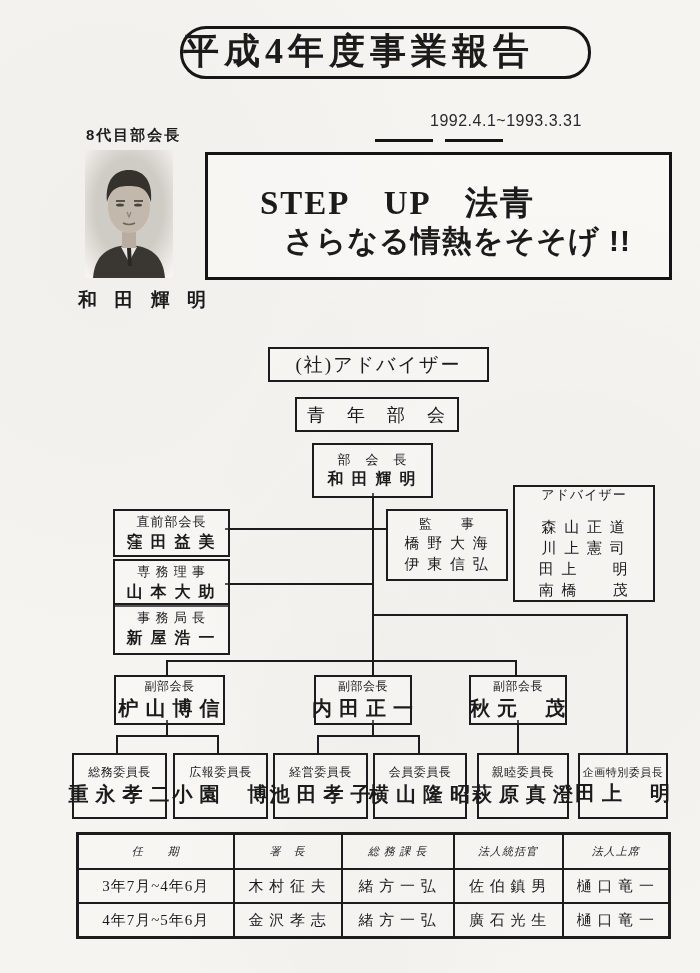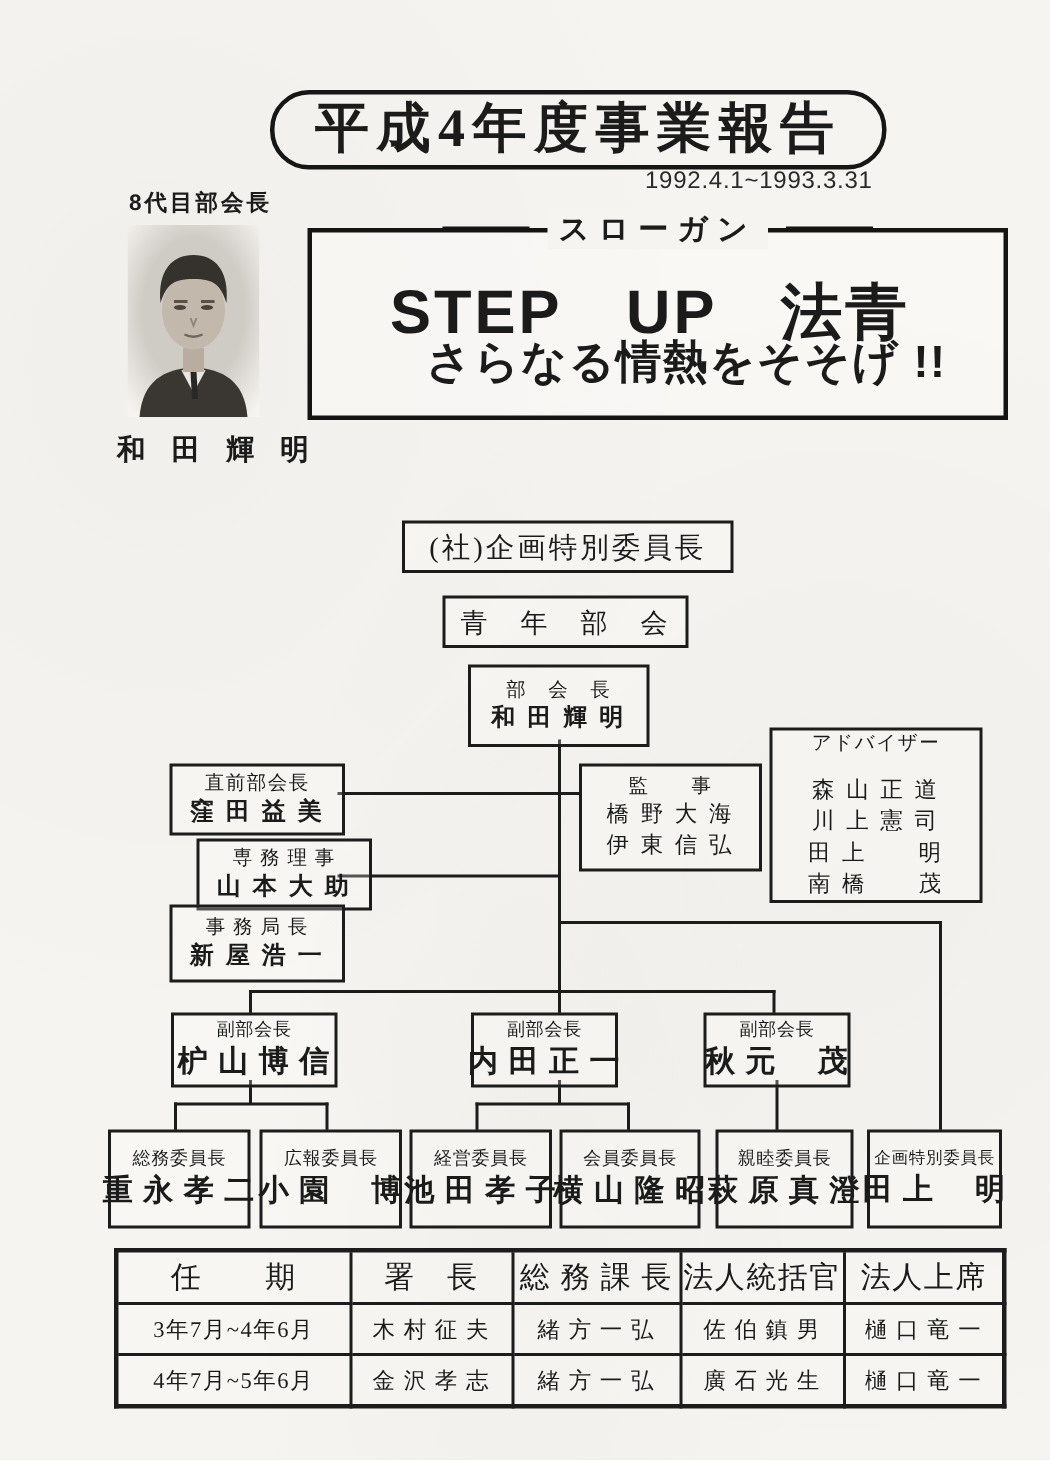--- a/index.html
+++ b/index.html
@@ -13,23 +13,22 @@
       radial-gradient(ellipse at 50% 90%, rgba(0,0,0,0.015), transparent 40%);
     overflow:hidden;
     color:#1b1b1b;
     font-family:"Liberation Serif", serif;
   }
   .abs{position:absolute;}
   
   .title-oval{
     left:180px;top:26px;width:405px;height:47px;
     border:3px solid #161616;border-radius:26px;
-    display:flex;align-items:center;justify-content:center;
+    display:flex;align-items:center;justify-content:flex-start;
     background:transparent;
-    margin-top:34px;
   }
   .title-oval .txt{
     font-size:36px;font-weight:bold;letter-spacing:5px;
     font-family:"Liberation Serif", serif;white-space:pre;
     transform:translateY(-1px);
   }
   .period{
     left:430px;top:84px;width:240px;text-align:left;
     font-family:Liberation Sans, sans-serif;font-size:16px;color:#2a2a2a;
     letter-spacing:0.5px;white-space:pre;margin-top:28px;
@@ -53,21 +52,21 @@
     position:absolute;left:0;top:-16px;width:100%;
     display:flex;justify-content:center;align-items:center;gap:12px;
   }
   .slogan-bar{width:58px;height:3px;background:#141414;}
   .slogan-label{
     font-family:"Liberation Sans", sans-serif;font-size:20px;font-weight:bold;
     letter-spacing:6px;background:#f6f4f0;padding:0 8px;white-space:pre;
   }
   .slogan-line1{
     position:absolute;left:52px;top:26px;
-    font-family:Liberation Sans, sans-serif;font-size:41px;font-weight:bold;
+    font-family:Liberation Serif, serif;font-size:33px;font-weight:bold;
     letter-spacing:2px;white-space:pre;
   }
   .slogan-line2{
     position:absolute;left:76px;top:66px;
     font-family:"Liberation Sans", sans-serif;font-size:30px;font-weight:bold;
     letter-spacing:1px;white-space:pre;
   }
   
   .obox{
     border:2px solid #1c1c1c;background:rgba(255,255,255,0.25);
@@ -86,21 +85,21 @@
   .names-col{line-height:21px;font-size:15px;letter-spacing:2px;white-space:pre;}
   
   .otable{
     left:76px;top:832px;width:592px;border-collapse:collapse;
     table-layout:fixed;background:rgba(255,255,255,0.2);
   }
   .otable td,.otable th{
     border:2px solid #1c1c1c;text-align:center;vertical-align:middle;
     font-weight:normal;white-space:pre;overflow:hidden;
   }
-  .otable th{height:31px;font-size:20px;letter-spacing:1px;}
+  .otable th{height:31px;font-size:11px;letter-spacing:1px;font-style:italic;}
   .otable td{height:30px;font-size:15px;letter-spacing:1px;}
   .otable{border:3px solid #1c1c1c;}
 </style>
 </head>
 <body>
 
 <div class="page">
 
   <div class="abs title-oval">
     <span class="txt">平成4年度事業報告</span>
@@ -134,28 +133,27 @@
       <rect x="49" y="50" width="9" height="2" fill="#5a5249"></rect>
       <path d="M42 62 L44 67 L46 62" fill="none" stroke="#8f867b" stroke-width="1.3"></path>
       <path d="M38 73 C42 75 46 75 50 73" fill="none" stroke="#6f665c" stroke-width="1.5"></path>
     </svg>
   </div>
   <div class="abs pres-name">和 田 輝 明</div>
 
   <div class="abs slogan-box">
     <div class="slogan-label-wrap">
       <div class="slogan-bar"></div>
-      <span class="slogan-label">スローガン</span>
       <div class="slogan-bar"></div>
     </div>
     <div class="slogan-line1">STEP　UP　法青</div>
     <div class="slogan-line2">さらなる情熱をそそげ !!</div>
   </div>
 
-  <div class="abs hdr-box" style="left:268px;top:347px;width:217px;height:31px;font-size:19px;letter-spacing:2px;">(社)企画特別委員長</div>
+  <div class="abs hdr-box" style="left:268px;top:347px;width:217px;height:31px;font-size:19px;letter-spacing:2px;">(社)アドバイザー</div>
   <div class="abs hdr-box" style="left:295px;top:397px;width:160px;height:31px;font-size:18px;letter-spacing:2px;">青　年　部　会</div>
 
   <div class="abs line" style="left:372px;top:493px;width:2px;height:183px;"></div>
   <div class="abs line" style="left:225px;top:528px;width:162px;height:2px;"></div>
   <div class="abs line" style="left:225px;top:583px;width:149px;height:2px;"></div>
   <div class="abs line" style="left:372px;top:614px;width:256px;height:2px;"></div>
   <div class="abs line" style="left:626px;top:614px;width:2px;height:140px;"></div>
   <div class="abs line" style="left:166px;top:660px;width:351px;height:2px;"></div>
   <div class="abs line" style="left:166px;top:660px;width:2px;height:16px;"></div>
   <div class="abs line" style="left:515px;top:660px;width:2px;height:16px;"></div>
@@ -186,21 +184,21 @@
     <div class="t">直前部会長</div>
     <div class="n">窪 田 益 美</div>
   </div>
 
   <div class="abs obox" style="left:386px;top:509px;width:118px;height:68px;">
     <div class="t">監　　事</div>
     <div class="names-col">橋 野 大 海</div>
     <div class="names-col">伊 東 信 弘</div>
   </div>
 
-  <div class="abs obox" style="left:131px;top:559px;width:113px;height:44px;">
+  <div class="abs obox" style="left:113px;top:559px;width:113px;height:44px;">
     <div class="t">専 務 理 事</div>
     <div class="n">山 本 大 助</div>
   </div>
 
   <div class="abs obox" style="left:113px;top:603px;width:113px;height:48px;">
     <div class="t">事 務 局 長</div>
     <div class="n">新 屋 浩 一</div>
   </div>
 
   <div class="abs obox small" style="left:114px;top:675px;width:107px;height:46px;">

